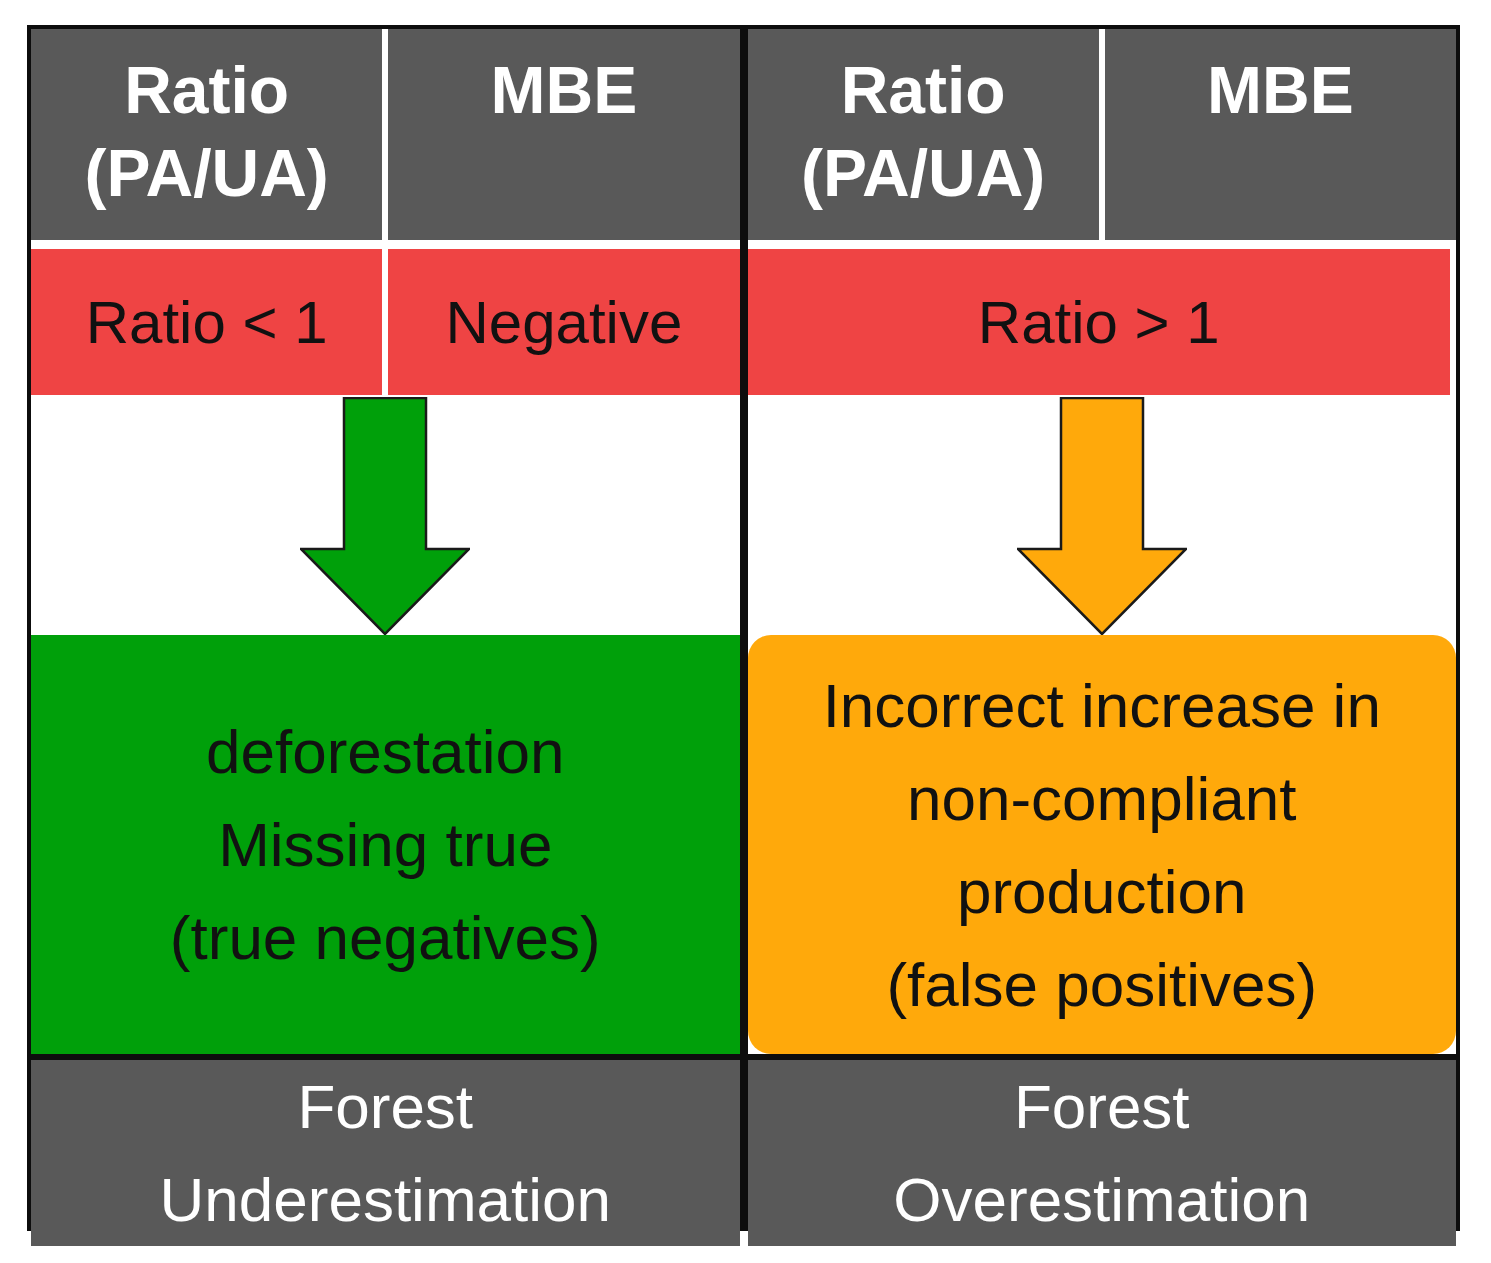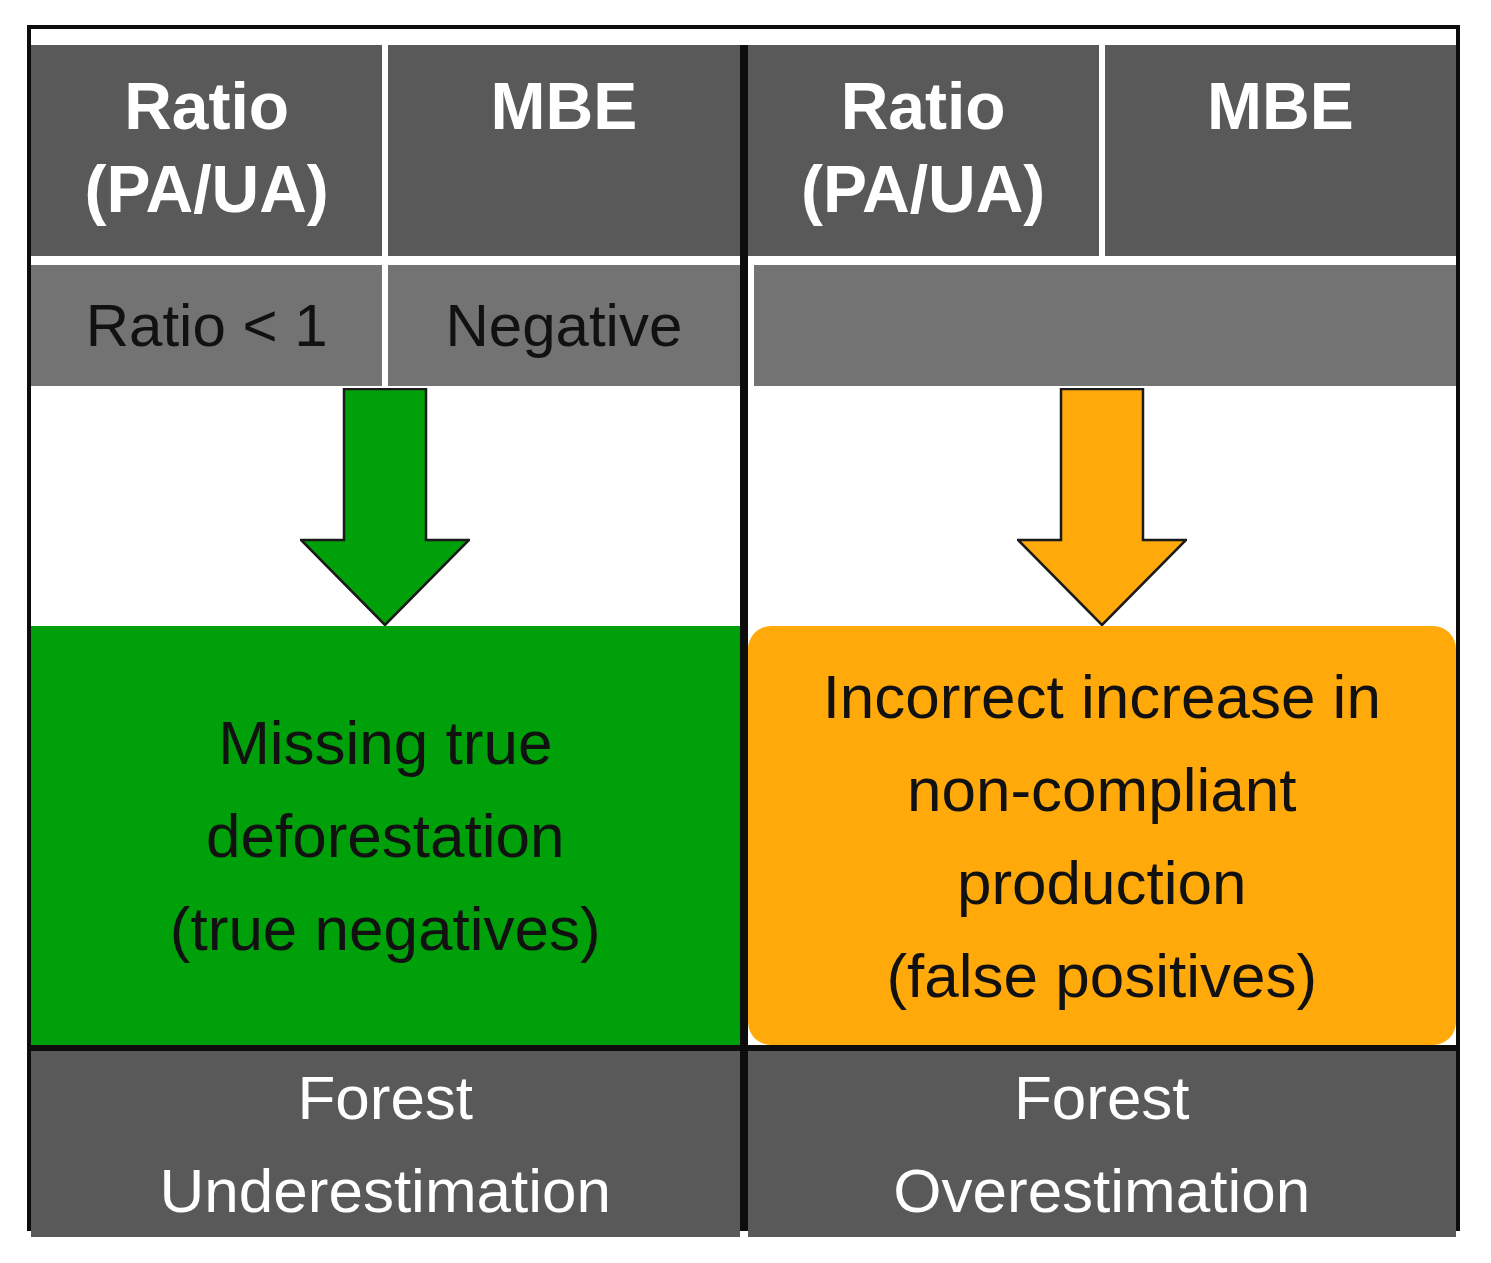--- a/index.html
+++ b/index.html
@@ -21,21 +21,20 @@
     border: 4px solid #0d0d0d;
     display: flex;
     background: #ffffff;
   }
   .panel {
     flex: 1 1 0;
     display: flex;
     flex-direction: column;
     box-sizing: border-box;
     min-width: 0;
-    margin-top: 16px;
   }
   .panel.left  { border-right: 4px solid #0d0d0d; }
   .panel.right { border-left: 4px solid #0d0d0d; }
 
   .row-header {
     height: 211px;
     background: #595959;
     display: flex;
     flex: none;
   }
@@ -53,22 +52,22 @@
     width: 6px;
     background: #ffffff;
     flex: none;
   }
   .row-gap {
     height: 9px;
     background: #ffffff;
     flex: none;
   }
   .row-condition {
-    height: 121px;
-    background: #737373;
+    height: 146px;
+    background: #ef4444;
     display: flex;
     flex: none;
   }
   .condition-cell {
     flex: 1 1 0;
     color: #111111;
     font-size: 60px;
     display: flex;
     align-items: center;
     justify-content: center;
@@ -132,22 +131,22 @@
       <div class="condition-cell">Ratio &lt; 1</div>
       <div class="col-divider"></div>
       <div class="condition-cell">Negative</div>
     </div>
     <div class="row-arrow">
       <svg width="170" height="238" viewBox="0 0 170 238">
         <polygon points="44,1 126,1 126,152 169,152 85,237 1,152 44,152" stroke="#1a1a1a" stroke-width="2.5" style="fill: rgb(0, 160, 10);"></polygon>
       </svg>
     </div>
     <div class="row-box" style="background: rgb(0, 160, 10);">
+      <div>deforestation</div>
       <div>Missing true</div>
-      <div>deforestation</div>
       <div>(true negatives)</div>
     </div>
     <div class="row-line"></div>
     <div class="row-footer">
       <div>Forest</div>
       <div>Underestimation</div>
     </div>
   </div>
 
   <div class="panel right">
@@ -156,20 +155,21 @@
         <div>Ratio</div>
         <div>(PA/UA)</div>
       </div>
       <div class="col-divider"></div>
       <div class="header-cell">
         <div>MBE</div>
       </div>
     </div>
     <div class="row-gap"></div>
     <div class="row-condition">
+      <div class="condition-cell">Ratio &gt; 1</div>
       <div class="col-divider"></div>
     </div>
     <div class="row-arrow">
       <svg width="170" height="238" viewBox="0 0 170 238">
         <polygon points="44,1 126,1 126,152 169,152 85,237 1,152 44,152" stroke="#1a1a1a" stroke-width="2.5" style="fill: rgb(255, 169, 11);"></polygon>
       </svg>
     </div>
     <div class="row-box" style="background: rgb(255, 169, 11); border-radius: 23px;">
       <div>Incorrect increase in</div>
       <div>non-compliant</div>

